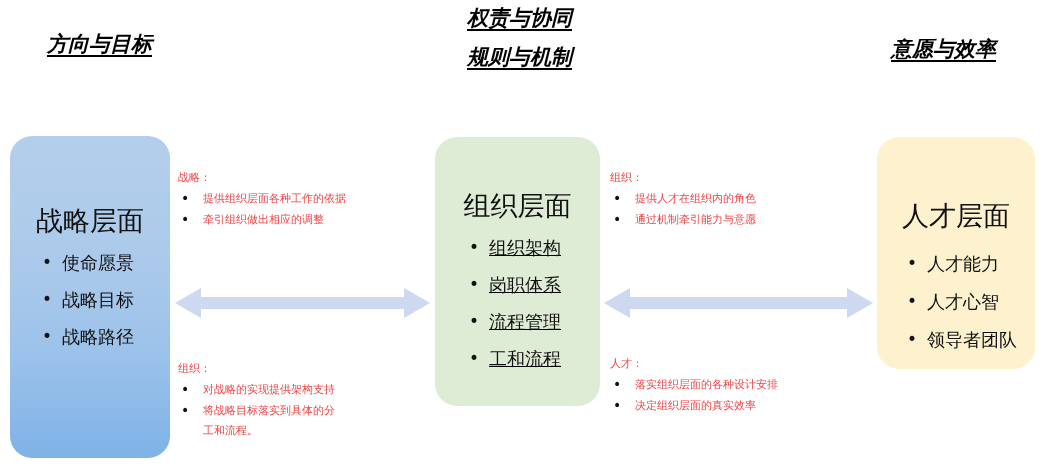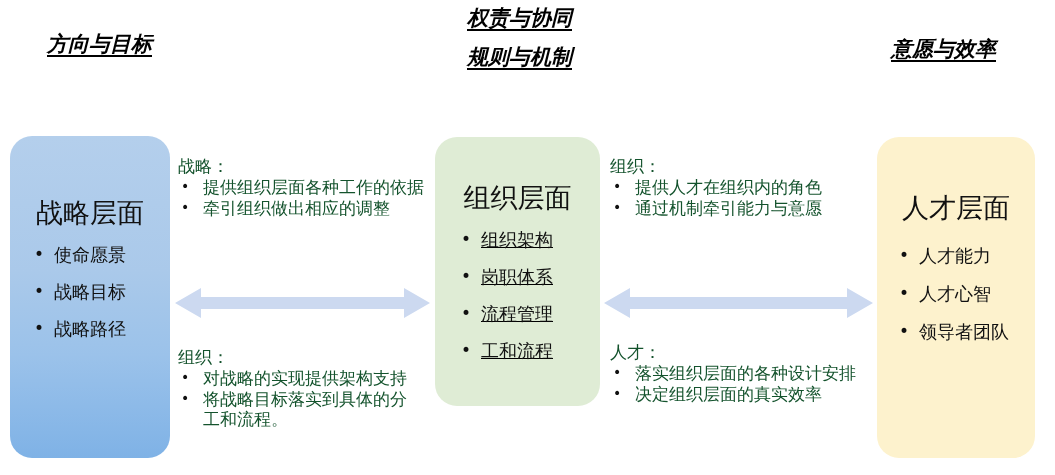--- a/index.html
+++ b/index.html
@@ -34,21 +34,21 @@
   #heading-left   { left: 47px;  top: 33px; font-family: Liberation Mono, monospace; }
   #heading-center-1 { left: 467px; top: 5px;  }
   #heading-center-2 { left: 467px; top: 44px; }
   #heading-right  { left: 891px; top: 36px; }
 
   
   .layer-box {
     position: absolute;
     border-radius: 22px;
     box-sizing: border-box;
-    padding: 0;
+    padding: 8px;
   }
   .layer-title {
     text-align: center;
     font-size: 27px;
     line-height: 34px;
     color: #111111;
     white-space: nowrap;
   }
   .layer-list {
     list-style: none;
@@ -94,42 +94,43 @@
   }
   #box-organization .layer-title { margin-top: 44px; }
   #box-organization .layer-list  { margin-top: 14px; padding-left: 22px; text-decoration: underline; }
   #box-organization .layer-list li { margin-bottom: 15px; }
 
   
   #box-talent {
     left: 877px;
     top: 137px;
     width: 158px;
-    height: 321px;
+    height: 232px;
     background: #fdf2cd;
   }
   #box-talent .layer-title { margin-top: 54px; }
   #box-talent .layer-list  { margin-top: 20px; padding-left: 18px; }
   #box-talent .layer-list li { margin-bottom: 16px; }
 
   
   .arrow {
     position: absolute;
     top: 285px;
   }
   #arrow-left  { left: 175px; width: 255px; }
   #arrow-right { left: 604px; width: 269px; }
   .arrow svg { display: block; }
 
   
   .note {
     position: absolute;
-    color: #14532d;
-    font-size: 17px;
+    color: #ef4444;
+    font-size: 11px;
     line-height: 20px;
+    margin-top: 12px;
   }
   .note-title {
     margin: 0 0 1px 0;
     white-space: nowrap;
   }
   .note-list {
     list-style: none;
     margin: 0;
     padding: 0;
   }

